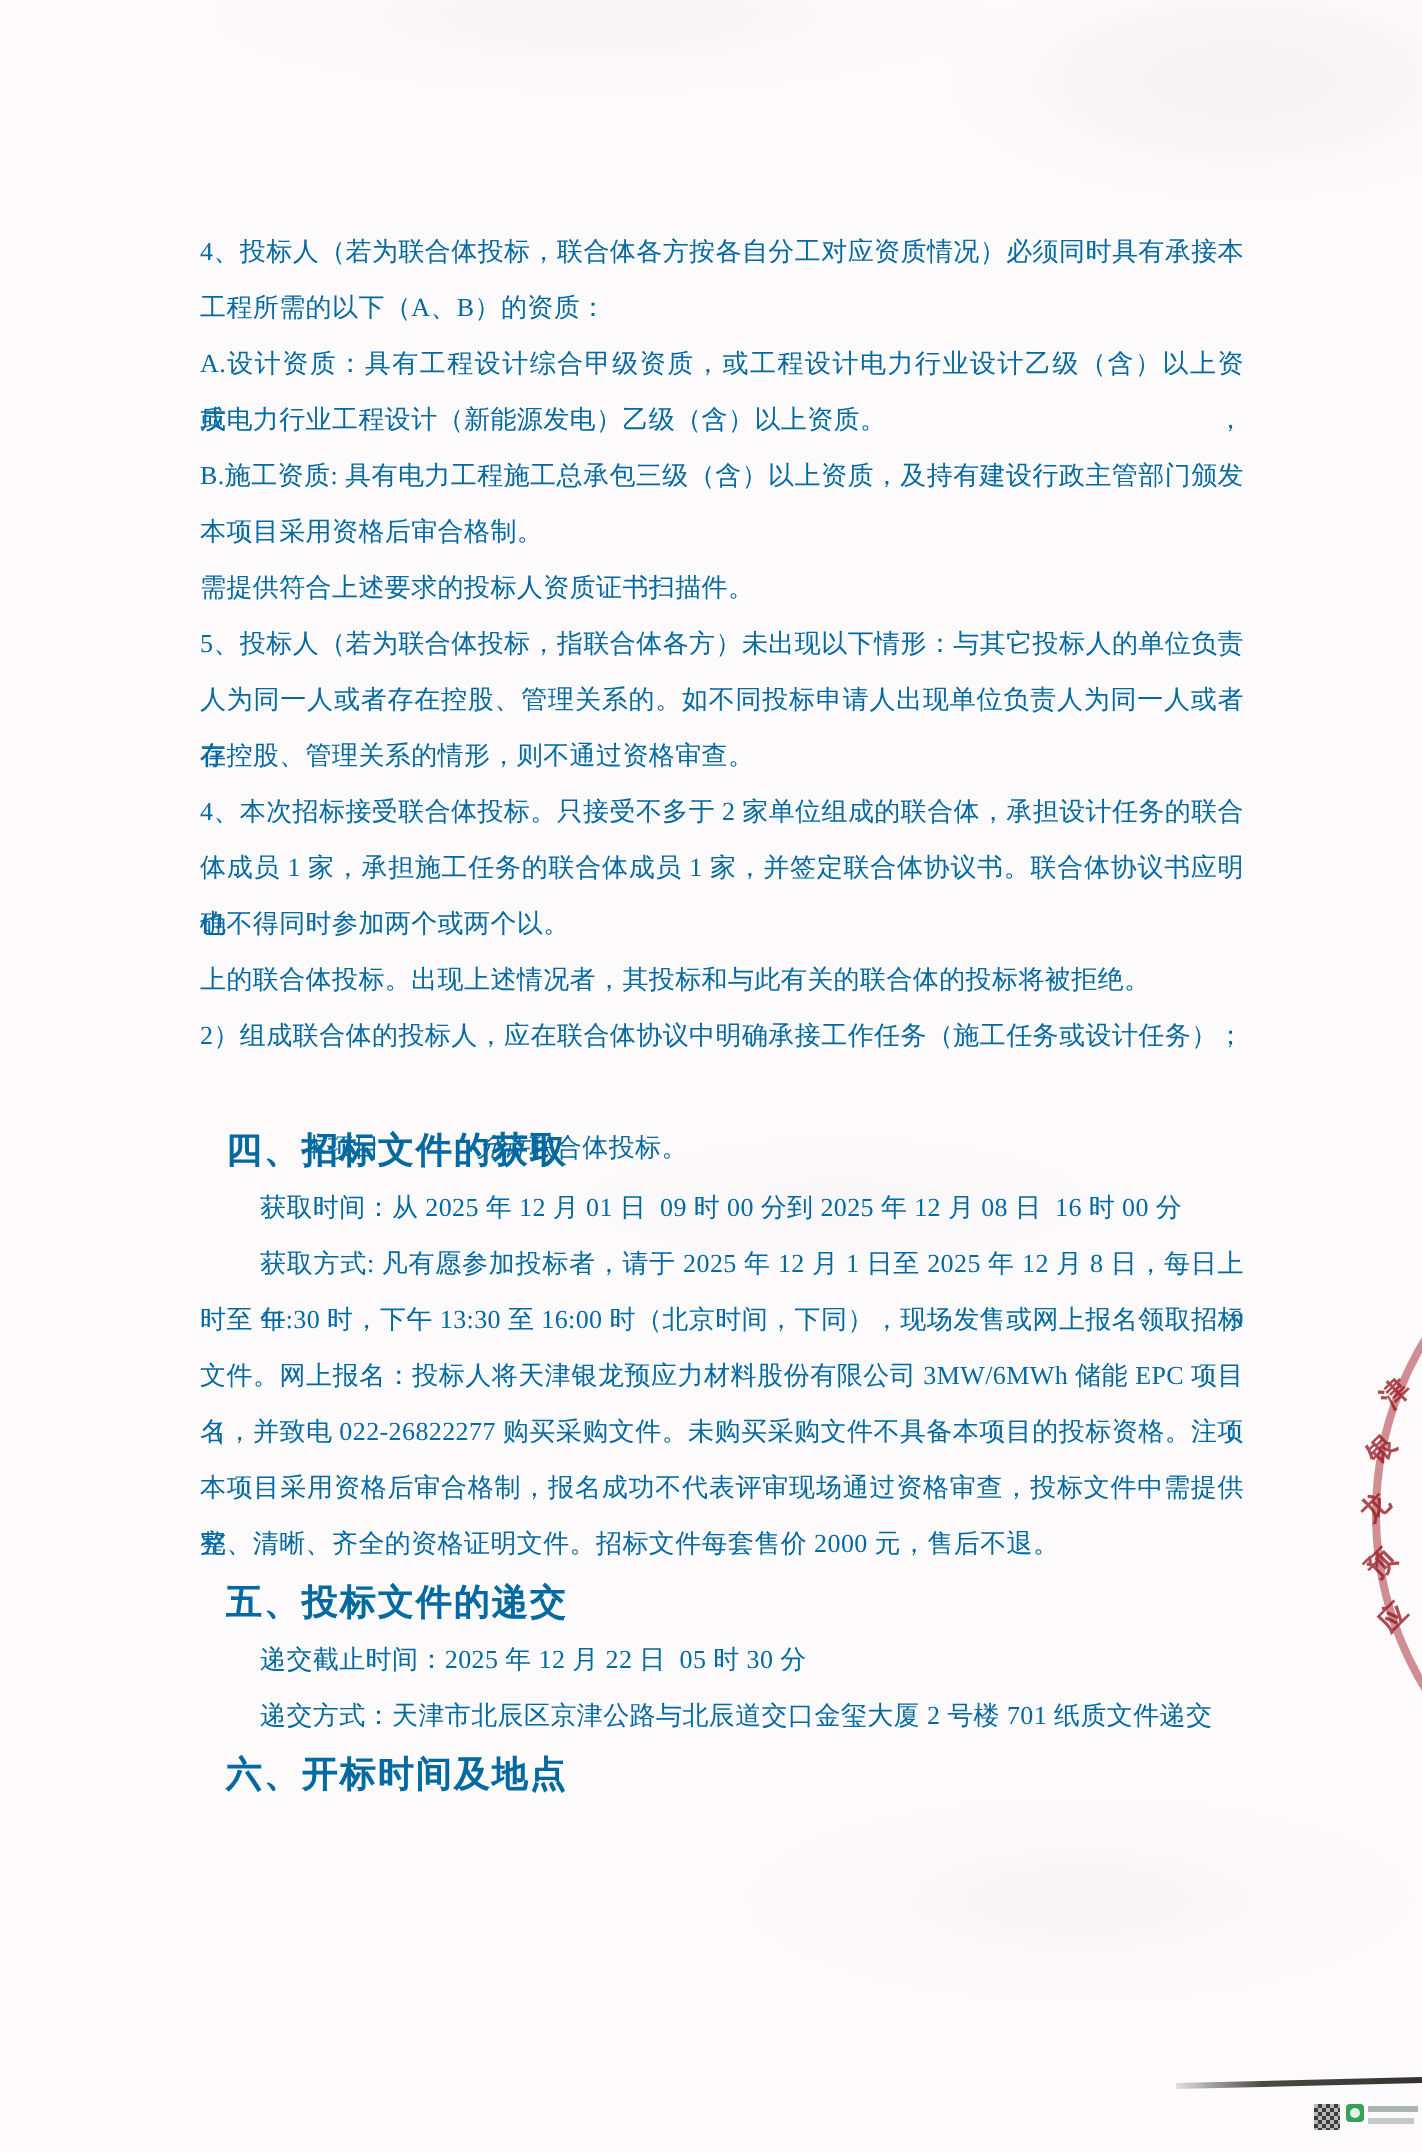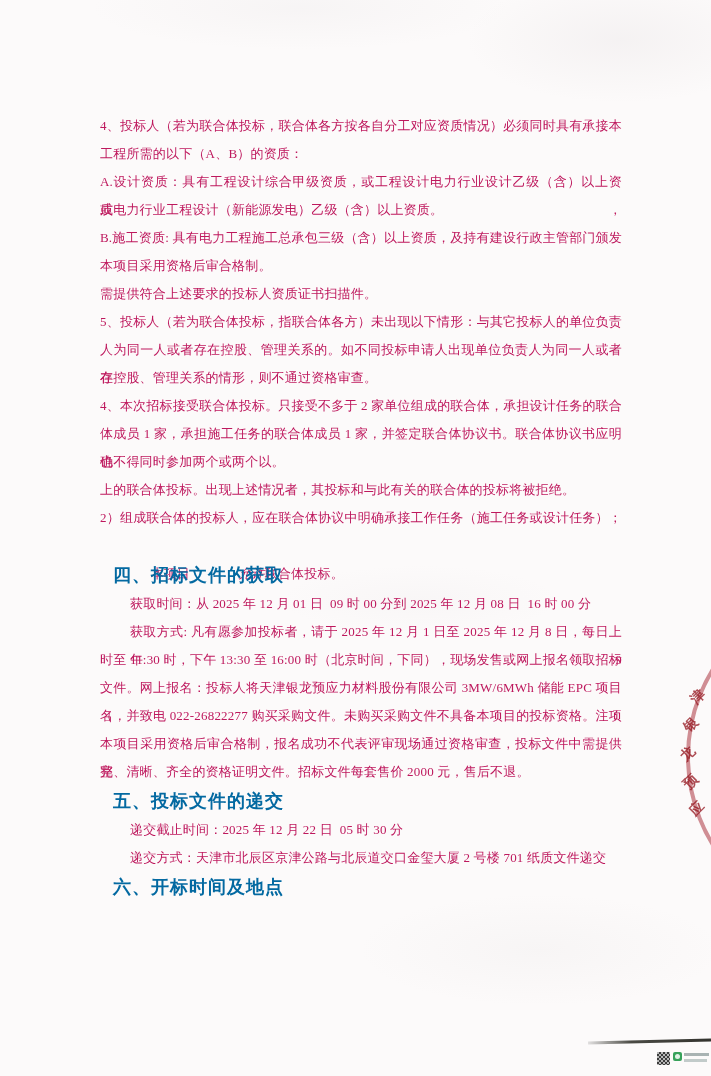--- a/index.html
+++ b/index.html
@@ -17,21 +17,21 @@
     background:
       radial-gradient(220px 90px at 620px 40px, rgba(180,170,175,0.10), transparent 70%),
       radial-gradient(300px 60px at 300px 8px,  rgba(185,180,185,0.08), transparent 70%),
       radial-gradient(260px 80px at 540px 950px, rgba(185,180,180,0.07), transparent 70%),
       radial-gradient(200px 50px at 420px 600px, rgba(190,185,190,0.06), transparent 70%);
   }
   .textblock{position:absolute;left:100px;top:112px;width:522px;}
   .line{
     height:28px;line-height:28px;
     font-size:13px;letter-spacing:.2px;
-    white-space:pre-wrap;color:#be185d;
+    white-space:pre-wrap;color:#0369a1;
   }
   .full{text-align:justify;text-align-last:justify;}
   .ind{padding-left:30px;}
   .head{
     font-size:18px;font-weight:bold;color:#0369a1;
     height:30px;line-height:30px;padding-left:13px;
     letter-spacing:1px;white-space:pre-wrap;
   }
   .it{font-style:italic;margin-left:48px;}
 

